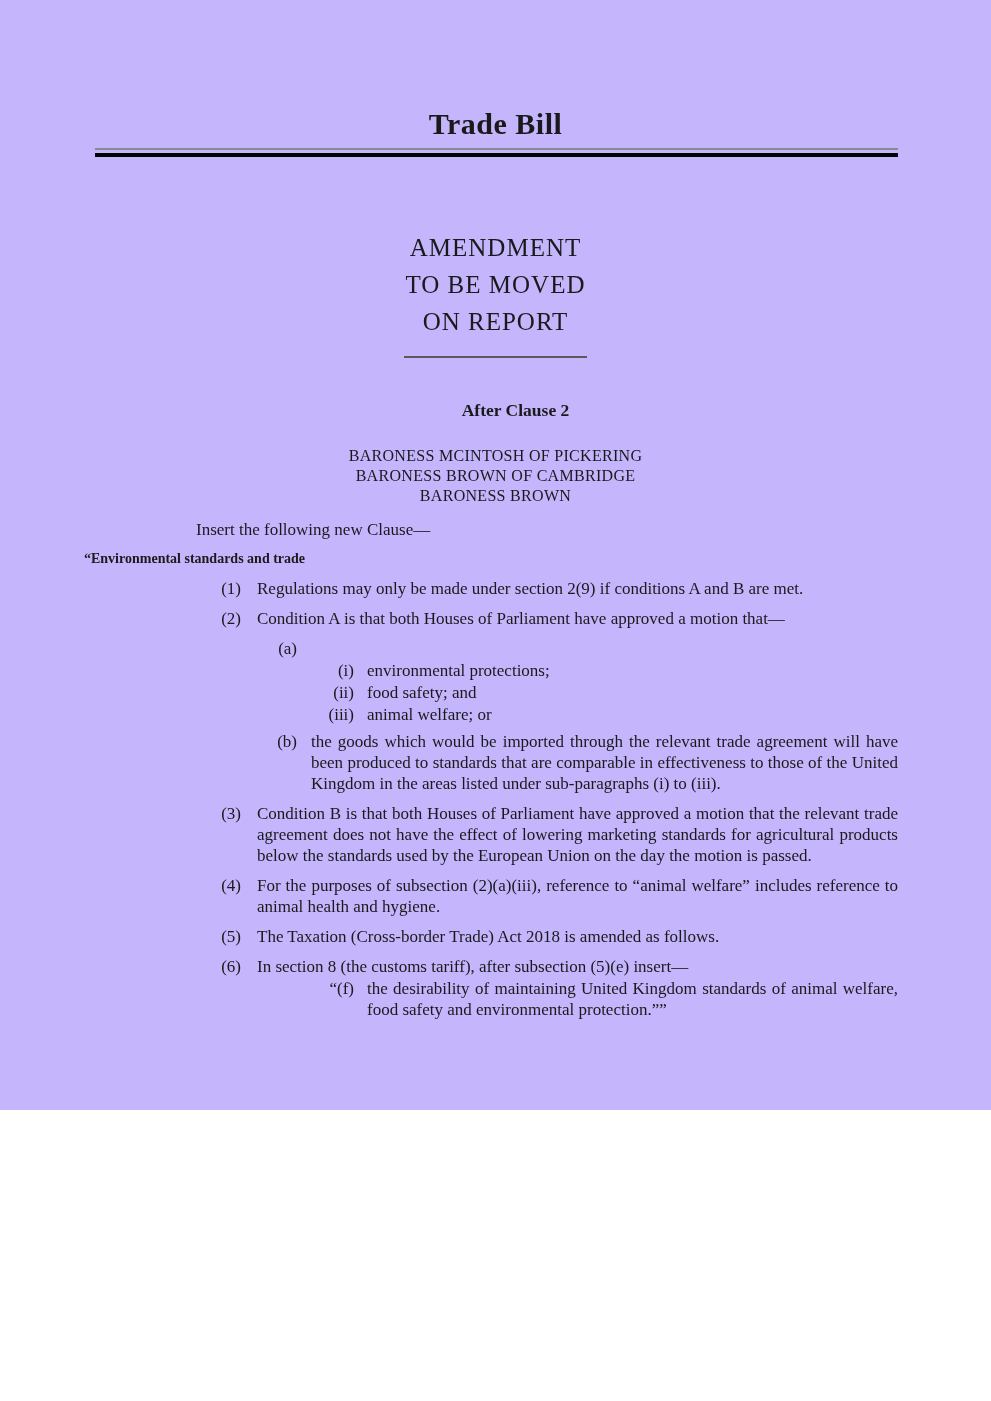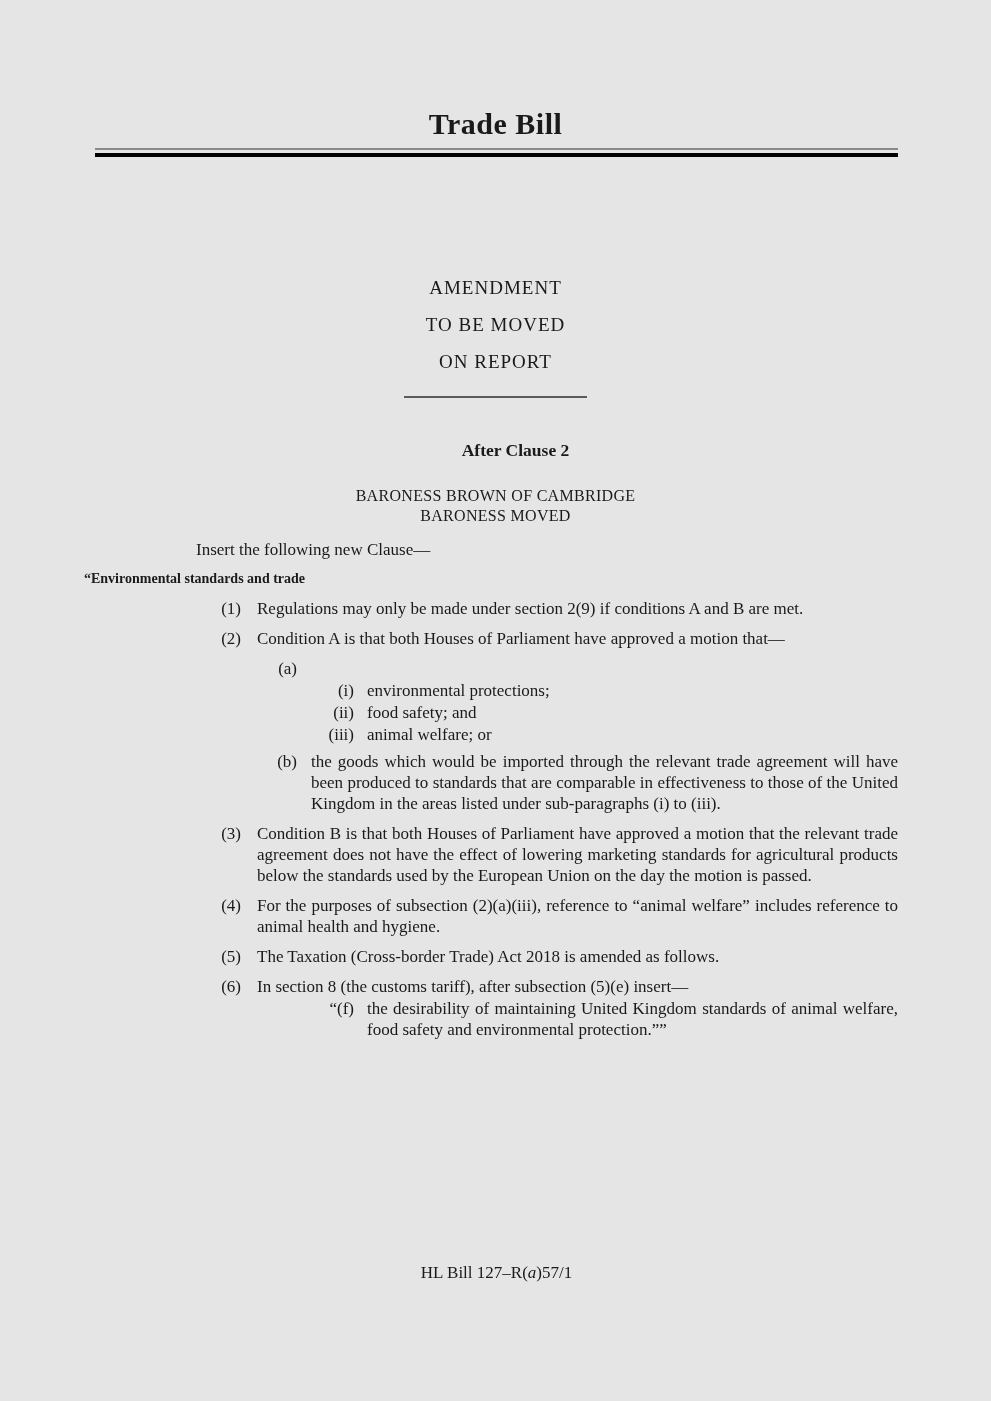--- a/index.html
+++ b/index.html
@@ -1,43 +1,43 @@
 <!DOCTYPE html>
 <html><head>
 <meta charset="utf-8">
 <style>
   * { margin: 0; padding: 0; box-sizing: border-box; }
   html, body { background: #ffffff; }
   .page {
     position: relative;
     width: 991px;
-    height: 1401px;
-    background: #e5e5e5;
+    height: 1110px;
+    background: #c4b5fd;
     color: #1a1a1a;
     font-family: "Liberation Serif", "DejaVu Serif", serif;
     overflow: hidden;
   }
   .doc-title {
     padding-top: 106px;
     text-align: center;
     font-size: 30px;
     line-height: 36px;
     font-weight: bold;
     letter-spacing: 0.5px;
   }
   .double-rule {
     margin: 6px 93px 0 95px;
     border-top: 2px solid #8a8a8a;
     border-bottom: 4px solid #000000;
     height: 9px;
   }
   .amendment-block {
-    margin-top: 112px;
+    margin-top: 72px;
     text-align: center;
-    font-size: 19px;
+    font-size: 25px;
     line-height: 37px;
     letter-spacing: 1px;
   }
   .mid-rule {
     width: 183px;
     margin: 16px auto 0;
     border-top: 2px solid #5a5a5a;
   }
   .after-clause {
     margin-top: 42px;
@@ -102,22 +102,23 @@
     <div>AMENDMENT</div>
     <div>TO BE MOVED</div>
     <div>ON REPORT</div>
   </div>
 
   <div class="mid-rule"></div>
 
   <div class="after-clause">After Clause 2</div>
 
   <div class="sponsors">
+    <div>BARONESS MCINTOSH OF PICKERING</div>
     <div>BARONESS BROWN OF CAMBRIDGE</div>
-    <div>BARONESS MOVED</div>
+    <div>BARONESS BROWN</div>
   </div>
 
   <div class="instruction">Insert the following new Clause—</div>
 
   <div class="clause-title">“Environmental standards and trade</div>
 
   <div class="clauses">
 
     <div class="item lvl1">
       <span class="num">(1)</span>

